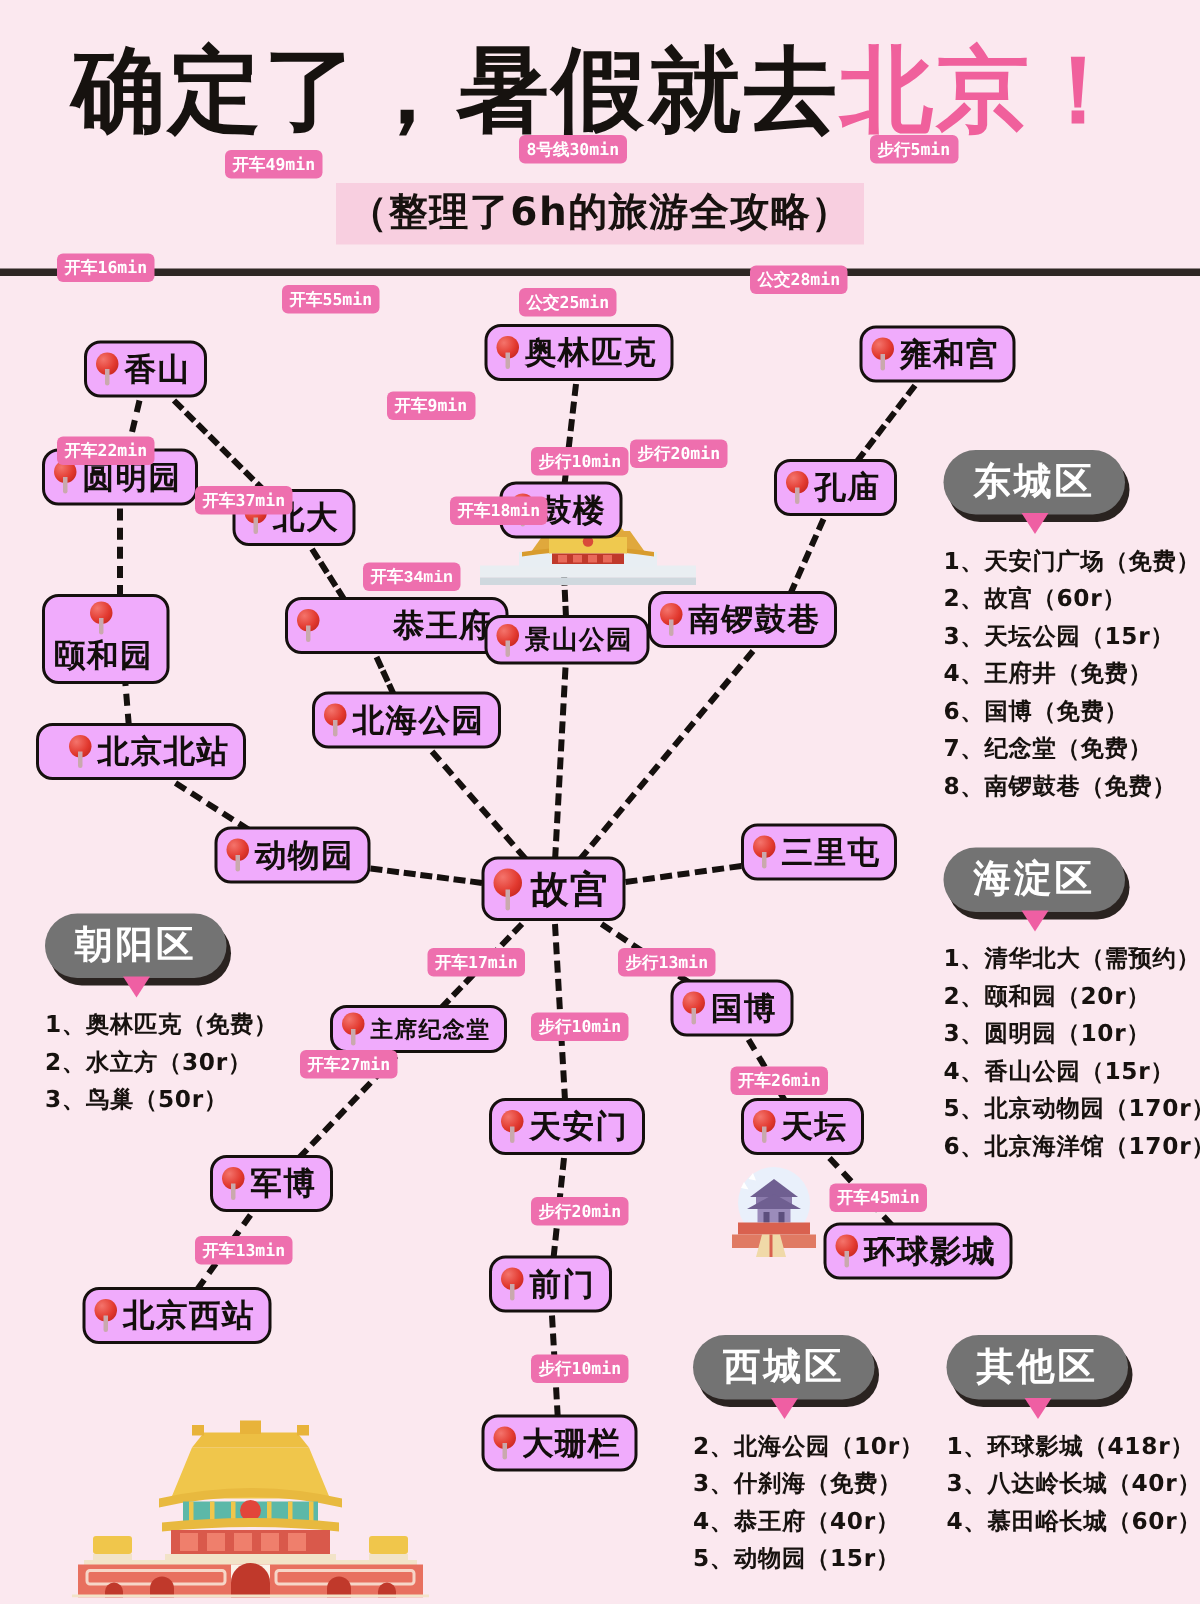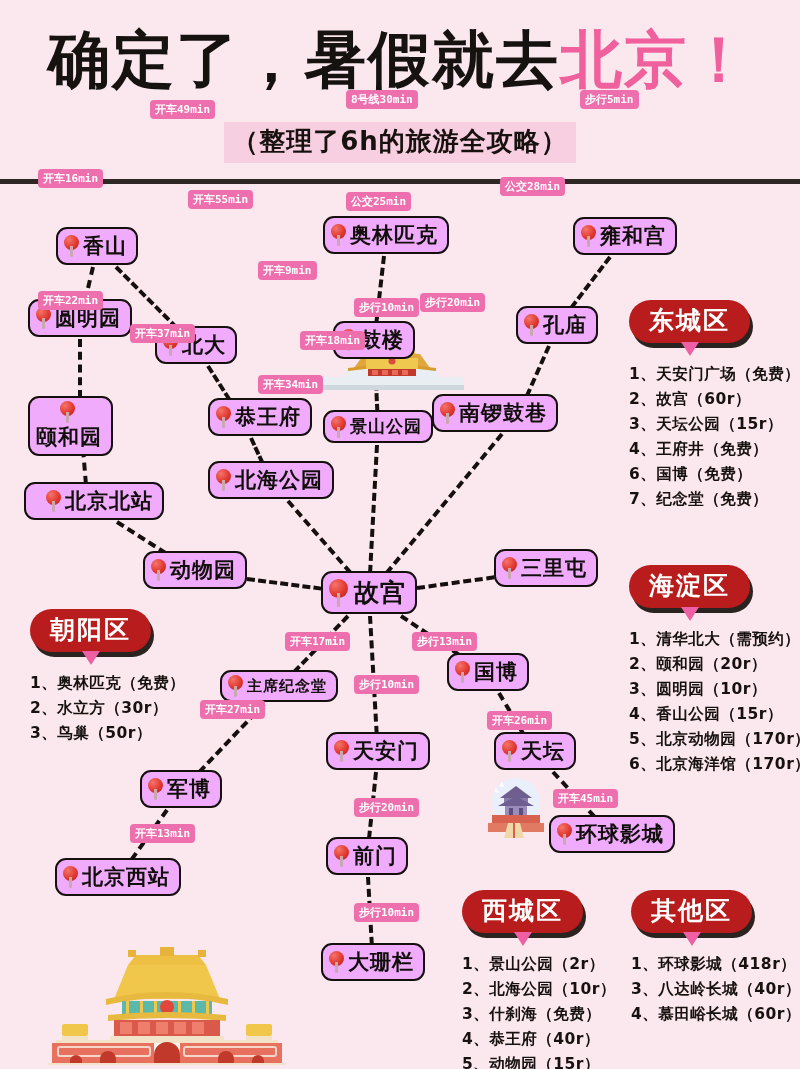--- a/index.html
+++ b/index.html
@@ -95,21 +95,21 @@
     padding:2px 5px 2px 5px;
     border-radius:4px;
     white-space:nowrap;
     z-index:8;
   }
 
   
   .district { position:absolute; z-index:7; }
   .district .badge {
     display:inline-block; position:relative;
-    background:#b91c1c;
+    background:#737373;
     color:#ffffff;
     font-family:"DejaVu Sans","Liberation Sans",sans-serif;
     font-weight:bold; font-size:25px; letter-spacing:2px;
     padding:4px 20px 6px 20px;
     border-radius:22px;
     box-shadow: 3px 5px 0 #2a2320;
   }
   .district .badge::after {
     content:""; position:absolute; left:50%; margin-left:-9px; bottom:-13px;
     width:0; height:0;
@@ -190,21 +190,21 @@
         </span>
         <span class="lbl">北大</span>
       </div>
       <div class="node med" style="left: 28px; top: 210px; flex-direction: column;">
         <span class="pin">
           <span class="head"></span>
           <span class="stick"></span>
         </span>
         <span class="lbl">颐和园</span>
       </div>
-      <div class="node med" style="left: 208px; top: 212px;">
+      <div class="node med" style="left: 190px; top: 212px; gap: 45px;">
         <span class="pin">
           <span class="head"></span>
           <span class="stick"></span>
         </span>
         <span class="lbl">恭王府</span>
       </div>
       <div class="node med" style="left: 24px; top: 296px; padding-left: 20px;">
         <span class="pin">
           <span class="head"></span>
           <span class="stick"></span>
@@ -346,21 +346,21 @@
       </div>
     </div>
   <div id="tag-layer">
       <span class="tag" style="left: 150px; top: -86px;">开车49min</span>
       <span class="tag" style="left: 38px; top: -17px;">开车16min</span>
       <span class="tag" style="left: 188px; top: 4px;">开车55min</span>
       <span class="tag" style="left: 38px; top: 61px; margin-top: 44px;">开车22min</span>
       <span class="tag" style="left: 258px; top: 75px;">开车9min</span>
       <span class="tag" style="left: 130px; top: 138px;">开车37min</span>
       <span class="tag" style="left: 300px; top: 145px;">开车18min</span>
-      <span class="tag" style="left: 258px; top: 189px;">开车34min</span>
+      <span class="tag" style="left: 242px; top: 189px; font-family: Liberation Mono, monospace;">开车34min</span>
       <span class="tag" style="left: 346px; top: -96px;">8号线30min</span>
       <span class="tag" style="left: 346px; top: 6px;">公交25min</span>
       <span class="tag" style="left: 354px; top: 112px;">步行10min</span>
       <span class="tag" style="left: 580px; top: -96px;">步行5min</span>
       <span class="tag" style="left: 500px; top: -9px;">公交28min</span>
       <span class="tag" style="left: 420px; top: 107px;">步行20min</span>
       <span class="tag" style="left: 285px; top: 446px;">开车17min</span>
       <span class="tag" style="left: 412px; top: 446px;">步行13min</span>
       <span class="tag" style="left: 354px; top: 489px;">步行10min</span>
       <span class="tag" style="left: 487px; top: 525px;">开车26min</span>
@@ -376,31 +376,31 @@
           <li>2、水立方（30r）</li>
           <li>3、鸟巢（50r）</li>
         </ol></div>
       <div class="district" style="left: 629px; top: 114px;"><div class="badge">东城区</div><ol>
           <li>1、天安门广场（免费）</li>
           <li>2、故宫（60r）</li>
           <li>3、天坛公园（15r）</li>
           <li>4、王府井（免费）</li>
           <li>6、国博（免费）</li>
           <li>7、纪念堂（免费）</li>
+          <li>8、南锣鼓巷（免费）</li>
         </ol></div>
       <div class="district" style="left: 629px; top: 379px;"><div class="badge">海淀区</div><ol>
           <li>1、清华北大（需预约）</li>
           <li>2、颐和园（20r）</li>
           <li>3、圆明园（10r）</li>
           <li>4、香山公园（15r）</li>
           <li>5、北京动物园（170r）</li>
           <li>6、北京海洋馆（170r）</li>
         </ol></div>
       <div class="district" style="left: 462px; top: 704px;"><div class="badge">西城区</div><ol>
-          <li>1、景山公园（2r）</li>
           <li>2、北海公园（10r）</li>
           <li>3、什刹海（免费）</li>
           <li>4、恭王府（40r）</li>
           <li>5、动物园（15r）</li>
         </ol></div>
       <div class="district" style="left: 631px; top: 704px;"><div class="badge">其他区</div><ol>
           <li>1、环球影城（418r）</li>
           <li>3、八达岭长城（40r）</li>
           <li>4、慕田峪长城（60r）</li>
         </ol></div>

